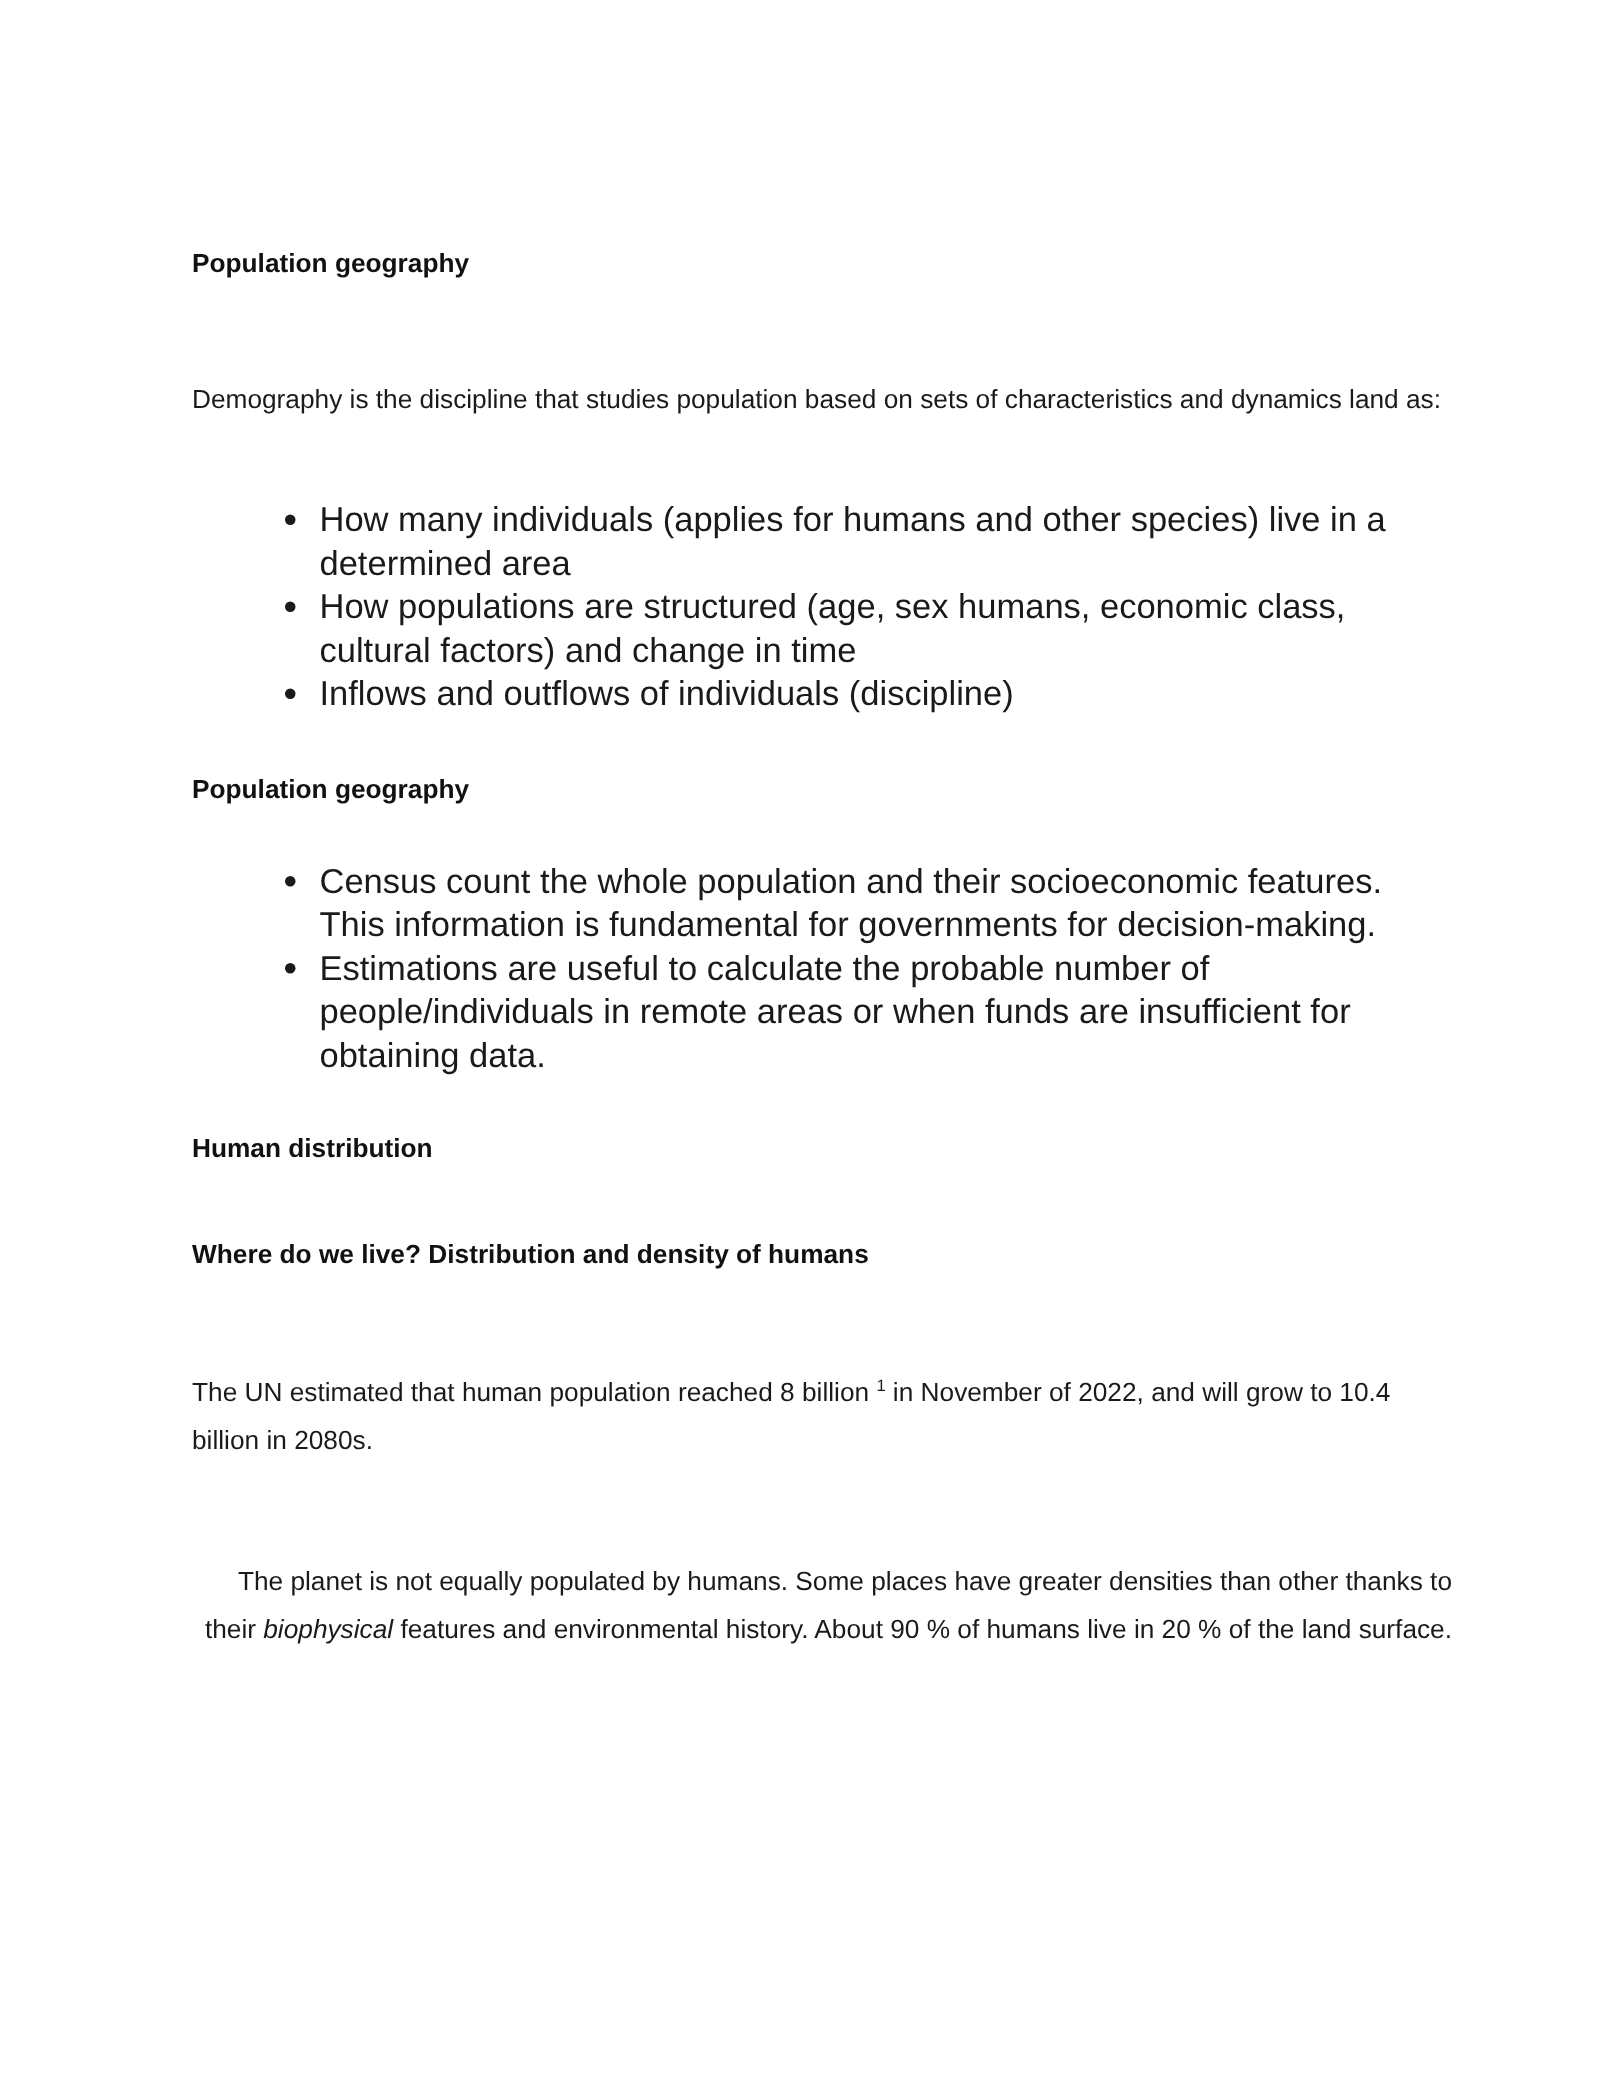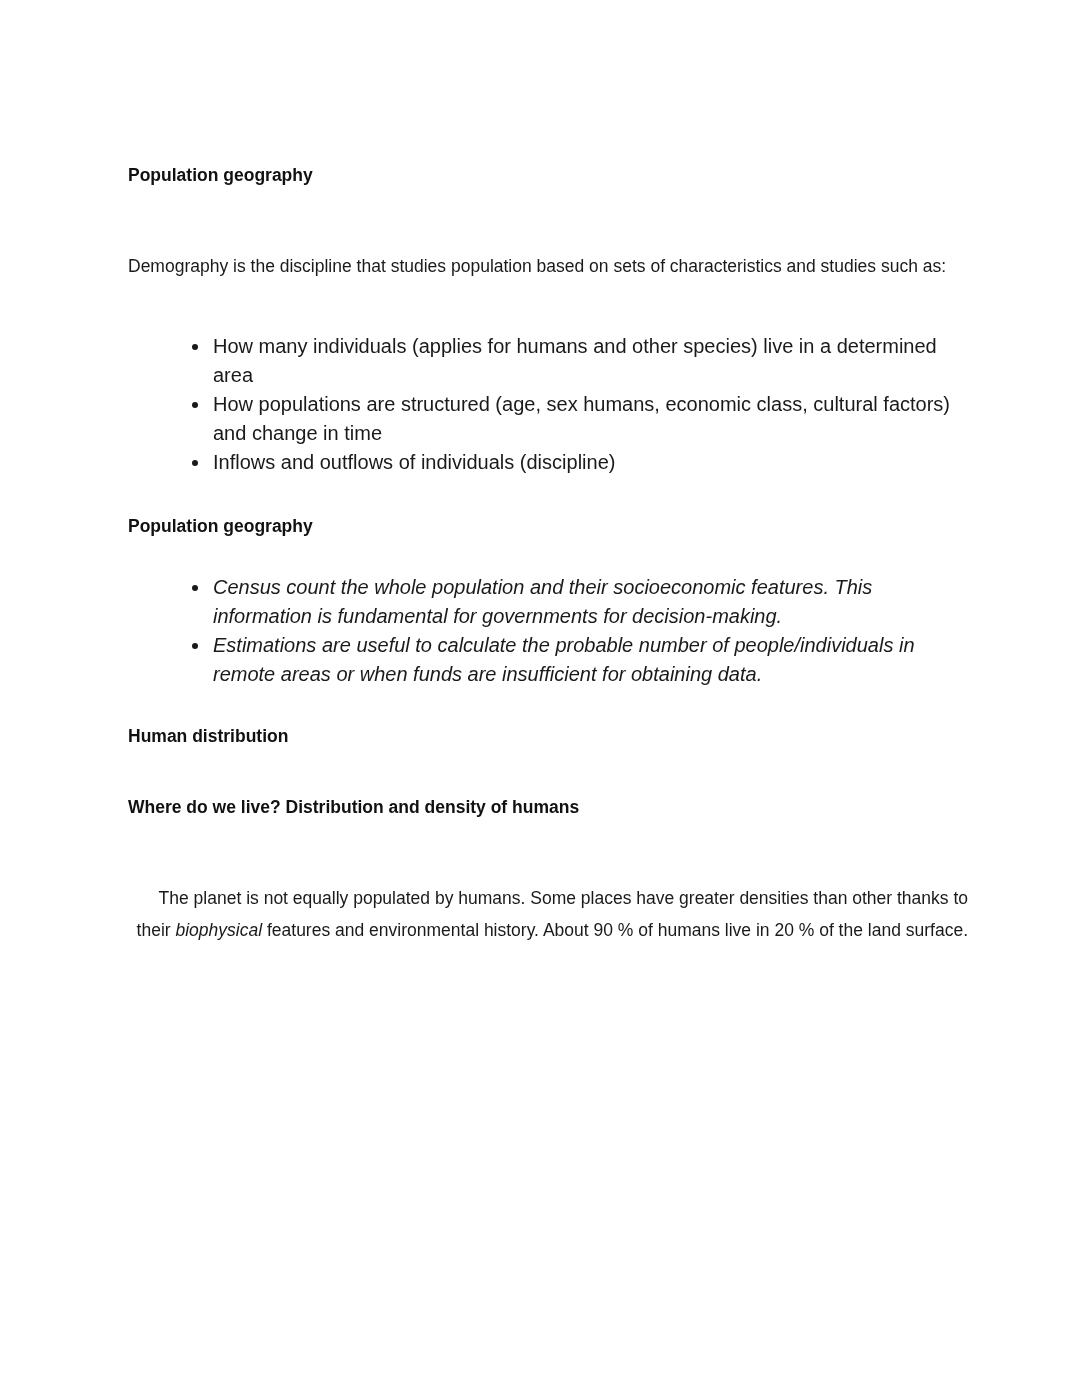--- a/index.html
+++ b/index.html
@@ -24,66 +24,67 @@
     color: #111111;
   }
   .para {
     font-size: 17.5px;
     font-weight: 400;
     line-height: 32px;
   }
   .bullets {
     list-style: disc outside;
     padding-left: 83px;
-    font-size: 20px;
+    font-size: 23px;
     line-height: 29px;
   }
   .bullets li { padding-left: 2px; }
 
   
   .h-first        { margin-bottom: 62px; }
   .list-one       { margin-top: 50px; }
   .h-second       { margin-top: 36px; }
   .para-indent    { margin-top: 44px; padding-left: 16px; }
-  .list-two       { margin-top: 34px; font-style: italic; }
+  .list-two       { margin-top: 34px; }
   .h-third        { margin-top: 45px; }
   .h-fourth       { margin-top: 34px; }
   .para-un        { margin-top: 63px; }
   .para-planet    { margin-top: 62px; text-align: right; }
 
   sup.footnote {
     font-size: 11px;
     vertical-align: super;
     line-height: 0;
   }
   .italic { font-style: italic; }
 </style>
 </head>
 <body>
 
 <div class="page">
 
   <div class="heading h-first">Population geography</div>
 
-  <p class="para">Demography is the discipline that studies population based on sets of characteristics and studies such as:</p>
+  <p class="para">Demography is the discipline that studies population based on sets of characteristics and dynamics land as:</p>
 
   <ul class="bullets list-one">
     <li>How many individuals (applies for humans and other species) live in a determined area</li>
     <li>How populations are structured (age, sex humans, economic class, cultural factors) and change in time</li>
     <li>Inflows and outflows of individuals (discipline)</li>
   </ul>
 
   <div class="heading h-second">Population geography</div>
 
 
   <ul class="bullets list-two">
     <li>Census count the whole population and their socioeconomic features. This information is fundamental for governments for decision-making.</li>
     <li>Estimations are useful to calculate the probable number of people/individuals in remote areas or when funds are insufficient for obtaining data.</li>
   </ul>
 
   <div class="heading h-fourth">Human distribution</div>
 
   <div class="heading h-third">Where do we live? Distribution and density of humans</div>
 
+  <p class="para para-un"><span>The UN estimated that human population reached 8 billion </span><sup class="footnote">1</sup><span> in November of 2022, and will grow to 10.4 billion in 2080s.</span></p>
 
   <p class="para para-planet"><span>The planet is not equally populated by humans. Some places have greater densities than other thanks to their </span><span class="italic">biophysical</span><span> features and environmental history. About 90 % of humans live in 20 % of the land surface.</span></p>
 
 </div>
 
 </body></html>

